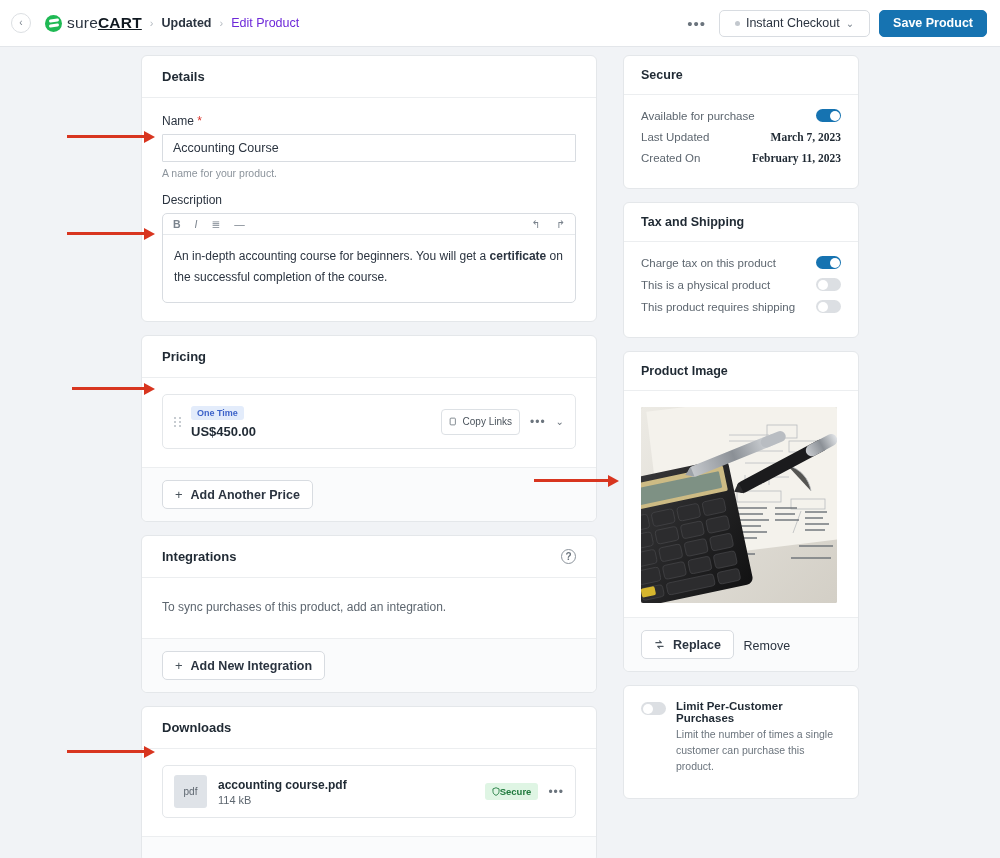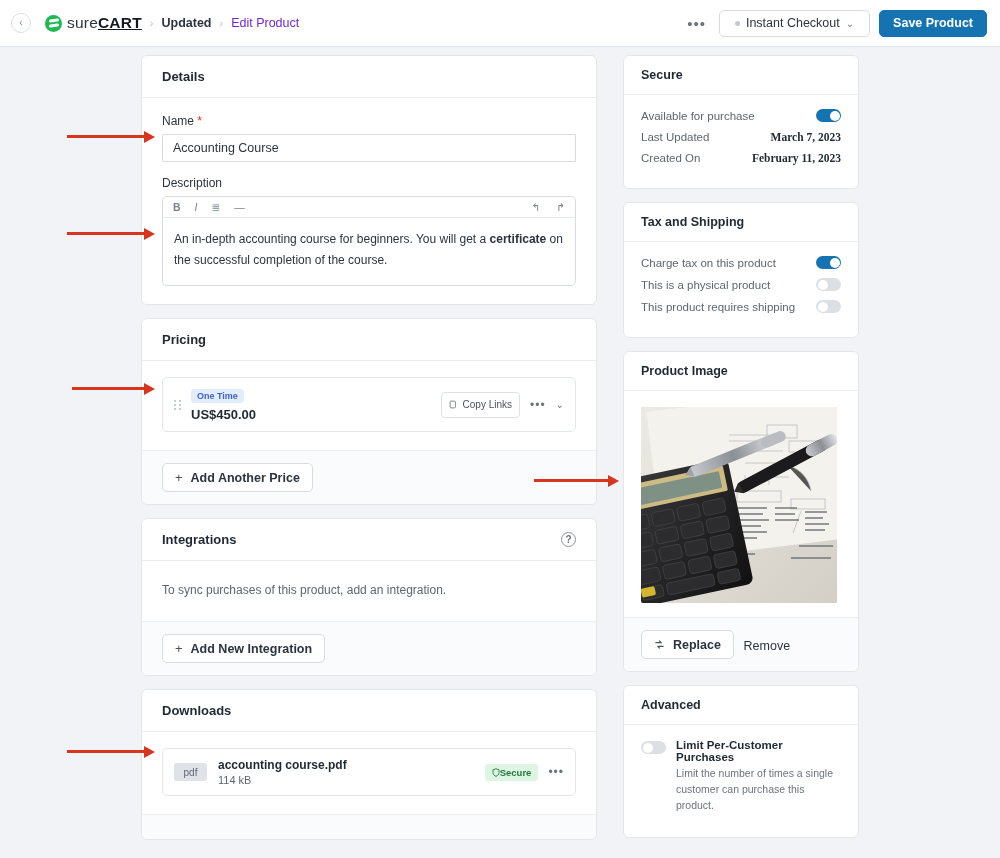--- a/index.html
+++ b/index.html
@@ -152,21 +152,21 @@
     padding: 0 12px; font-size: 12.5px; font-weight: 700; color: #2b3440; cursor: pointer;
   }
   .ghost-btn .plus { font-weight: 400; font-size: 13px; color: #4a535c; }
   .link-btn { font-size: 12.5px; color: #2b3440; background: none; border: none; cursor: pointer;
               font-family: "Liberation Sans", sans-serif; padding: 0 6px; }
 
   .plain-text { font-size: 12px; color: #5d666f; }
 
   
   .file-thumb {
-    width: 33px; height: 18px; background: #dfe3e8; border-radius: 3px;
+    width: 33px; height: 33px; background: #dfe3e8; border-radius: 3px;
     display: flex; align-items: center; justify-content: center;
     font-size: 10px; color: #5d666f; margin-right: 11px;
   }
   .file-name { font-size: 12px; font-weight: 700; color: #1f2933; }
   .file-size { font-size: 11px; color: #5d666f; margin-top: 2px; }
   .badge-secure {
     display: inline-flex; align-items: center; gap: 0;
     background: #dff5e4; color: #1f7a3d; font-size: 9.5px; font-weight: 700;
     border-radius: 3px; padding: 3px 7px;
   }
@@ -245,20 +245,21 @@
     <div class="card">
       <div class="card-head">
         <span>Details</span>
       </div>
       <div class="card-body">
         <label class="field-label">
           <span>Name</span>
           <span class="req">*</span>
         </label>
         <input class="text-input" type="text" value="Accounting Course" style="">
+        <div class="hint">A name for your product.</div>
 
         <div class="spacer"></div>
 
         <label class="field-label">Description</label>
         <div class="editor">
           <div class="editor-bar">
             <b class="ed-ico">B</b>
             <i class="ed-ico">I</i>
             <span class="ed-ico">≣</span>
             <span class="ed-ico">—</span>
@@ -496,23 +497,20 @@
           <svg width="11" height="11" viewBox="0 0 12 12">
             <path d="M2 4h6l-2-2M10 8H4l2 2" fill="none" stroke="#4a535c" stroke-width="1.2" stroke-linecap="round" stroke-linejoin="round"></path>
           </svg>
           <span>Replace</span>
         </span>
         <button class="link-btn">Remove</button>
       </div>
     </div>
 
     <div class="card">
-      <div class="card-head side">
-        <span>Advanced</span>
-      </div>
       <div class="card-body side">
         <div class="adv-row">
           <span class="toggle off" style="margin-top:2px;"></span>
           <div>
             <div class="adv-title">Limit Per-Customer Purchases</div>
             <div class="adv-desc">Limit the number of times a single customer can purchase this product.</div>
           </div>
         </div>
       </div>
     </div>

